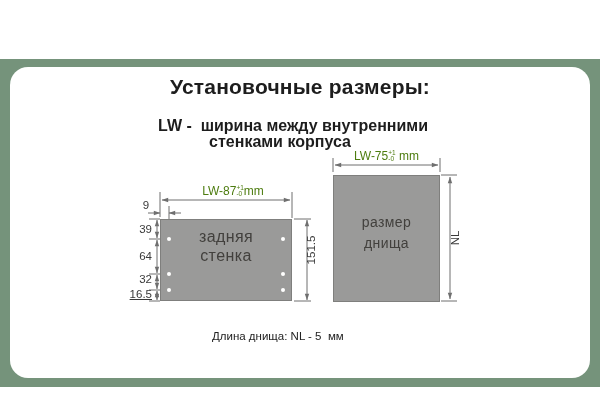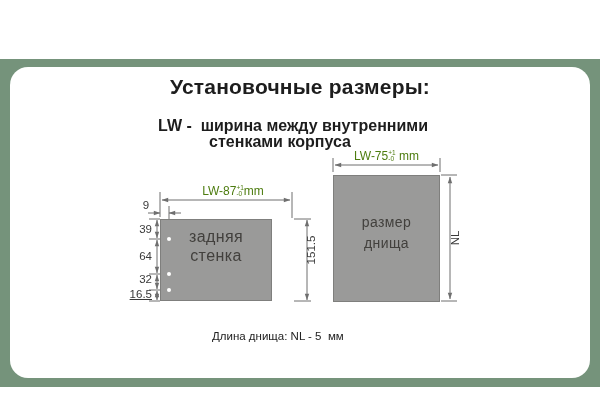--- a/index.html
+++ b/index.html
@@ -79,21 +79,21 @@
       <line x1="335" y1="142" x2="438" y2="142" marker-start="url(#ar)" marker-end="url(#ar)"></line>
       <line x1="333" y1="135" x2="333" y2="149"></line>
       <line x1="440" y1="135" x2="440" y2="149"></line>
 
       <line x1="450" y1="154" x2="450" y2="276" marker-start="url(#ar)" marker-end="url(#ar)"></line>
       <line x1="441" y1="152" x2="457" y2="152"></line>
       <line x1="441" y1="278" x2="457" y2="278"></line>
     </g>
   </svg>
 
-  <div class="abs panel" style="left:160px;top:196px;width:112px;height:82px;background:#9a9a99;">
+  <div class="abs panel" style="left:160px;top:196px;width:132px;height:82px;background:#9a9a99;">
     <div class="panel-label" style="margin-top:7px;">
       <div>задняя</div>
       <div>стенка</div>
     </div>
   </div>
   <div class="hole" style="left:167px;top:214px;"></div>
   <div class="hole" style="left:167px;top:249px;"></div>
   <div class="hole" style="left:167px;top:265px;"></div>
   <div class="hole" style="left:281px;top:214px;"></div>
   <div class="hole" style="left:281px;top:249px;"></div>

